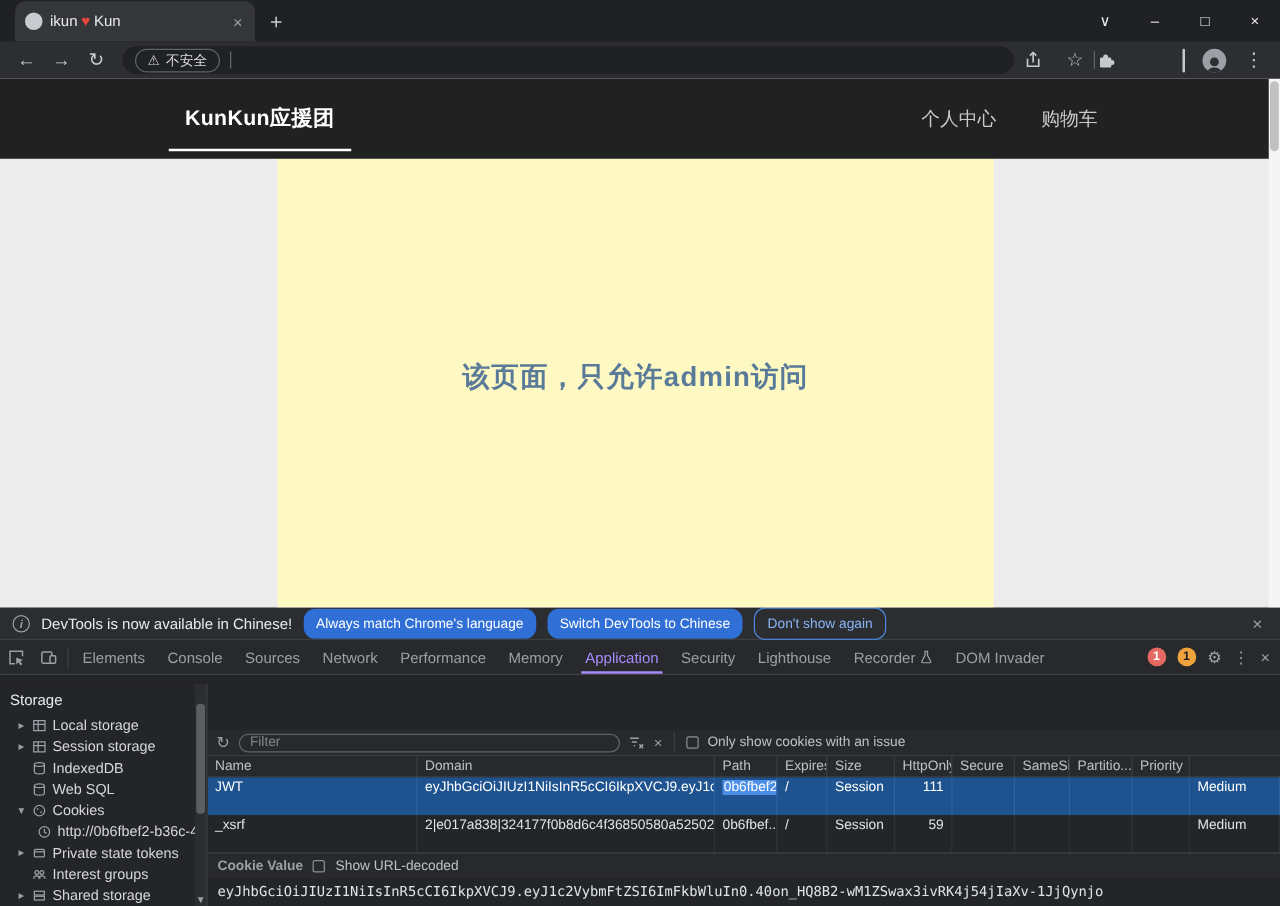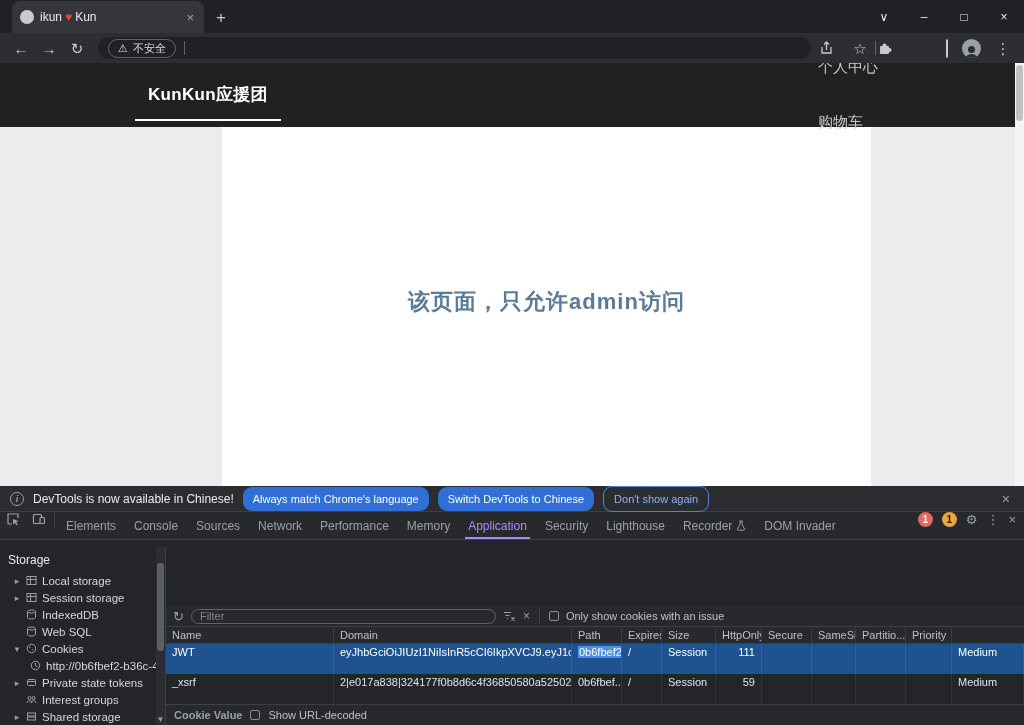--- a/index.html
+++ b/index.html
@@ -32,39 +32,39 @@
   .avatar { width:19px; height:19px; border-radius:50%; background:#9aa0a6; display:flex; align-items:flex-end; justify-content:center; overflow:hidden; }
   .avatar-head { width:7px; height:7px; border-radius:50%; background:#2d2e31; margin-bottom:5px; position:relative; }
   .avatar-head::after { content:""; position:absolute; left:-3px; top:8px; width:13px; height:7px; border-radius:6px 6px 0 0; background:#2d2e31; }
 
   
   .viewport { height:423px; background:#ececec; position:relative; overflow:hidden; }
   .site-nav { height:64px; background:#212121; display:flex; align-items:center; justify-content:space-between;
               padding:0 146px 0 135px; position:relative; z-index:2; }
   .brand-box { color:#fff; font-size:17px; font-weight:bold; position:relative; top:7px;
                padding:0 13px 13px; border-bottom:2px solid #fff; letter-spacing:.3px; }
-  .site-links { display:flex; gap:36px;flex-direction:column; }
+  .site-links { display:flex; gap:36px; }
   .site-link { color:#c9c9c9; font-size:15px; }
-  .site-card { position:absolute; top:64px; bottom:0; left:222px; width:649px; background:#ffffff; }
+  .site-card { position:absolute; top:64px; bottom:0; left:222px; width:573px; background:#fef9c3; }
   .site-msg { padding-top:160px; text-align:center; color:#5a7a99; font-weight:bold; font-size:22px; letter-spacing:1px; }
   .page-scrollbar { position:absolute; right:0; top:0; bottom:0; width:9px; background:#f5f5f5; z-index:3; }
   .page-thumb { width:7px; margin:2px auto 0; height:56px; background:#c1c1c1; border-radius:4px; }
 
   
   .devtools { height:239px; display:flex; flex-direction:column; background:#242528; color:#e8eaed; }
   .infobar { height:26px; background:#2b2d30; border-bottom:1px solid #3c4043; display:flex; align-items:center; gap:9px; padding:0 10px; }
   .info-circle { width:14px; height:14px; flex:none; border-radius:50%; border:1.5px solid #9aa0a6; color:#9aa0a6;
                  font-size:9px; font-style:italic; font-weight:bold; display:flex; align-items:center; justify-content:center; }
   .info-text { font-size:12px; color:#e8eaed; white-space:nowrap; }
   .pill { height:18px; border-radius:9px; padding:12px 10px; font-size:11px; display:flex; align-items:center; white-space:nowrap; }
   .pill-filled { background:#2f6fd6; color:#fff; }
   .pill-outline { border:1px solid #4a84d8; color:#8ab4f8; }
   .bar-close { margin-left:auto; color:#9aa0a6; font-size:14px; padding:0 4px; }
 
-  .dt-tabbar { height:28px; background:#28292c; border-bottom:1px solid #3c4043; display:flex; align-items:flex-start; }
+  .dt-tabbar { height:28px; background:#28292c; border-bottom:1px solid #3c4043; display:flex; align-items:center; }
   .dt-toolbtn { width:26px; display:flex; align-items:center; justify-content:center; color:#9aa0a6; }
   .vdiv { width:1px; height:16px; background:#3c4043; margin:0 2px; }
   .dt-tab { padding:0 9px; height:100%; display:flex; align-items:center; gap:4px; color:#9aa0a6; font-size:12px;
             position:relative; white-space:nowrap; }
   .dt-tab.active { color:#a78bfa; }
   .dt-tab.active::after { content:""; position:absolute; left:6px; right:6px; bottom:0; height:2px; background:#a78bfa; }
   .dt-right { margin-left:auto; display:flex; align-items:center; gap:9px; padding-right:8px; }
   .badge { min-width:15px; height:15px; border-radius:8px; padding:0 4px; font-size:10px; font-weight:bold;
            display:flex; align-items:center; justify-content:center; }
   .badge-error { background:#e46962; color:#fff; }
@@ -423,16 +423,17 @@
           <span class="fcell"></span>
           <span class="fcell"></span>
       </div>
 
       <div class="cookie-footer">
         <span class="footer-label">Cookie Value</span>
         <span class="cb"></span>
         <span class="cb-label">Show URL-decoded</span>
       </div>
 
+      <div class="cookie-preview">eyJhbGciOiJIUzI1NiIsInR5cCI6IkpXVCJ9.eyJ1c2VybmFtZSI6ImFkbWluIn0.40on_HQ8B2-wM1ZSwax3ivRK4j54jIaXv-1JjQynjo</div>
 
     </div>
   </div>
 </div>
 
 </body></html>

